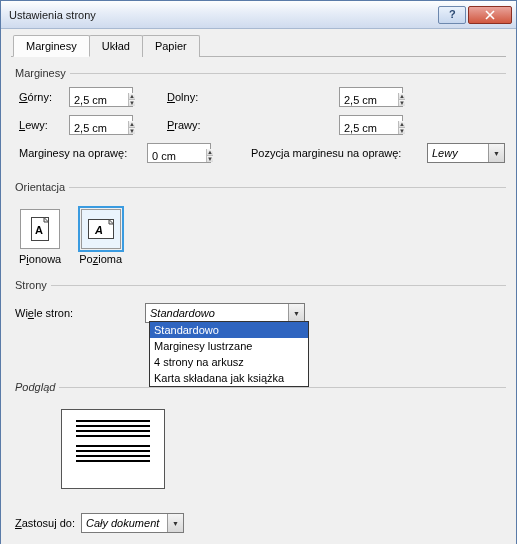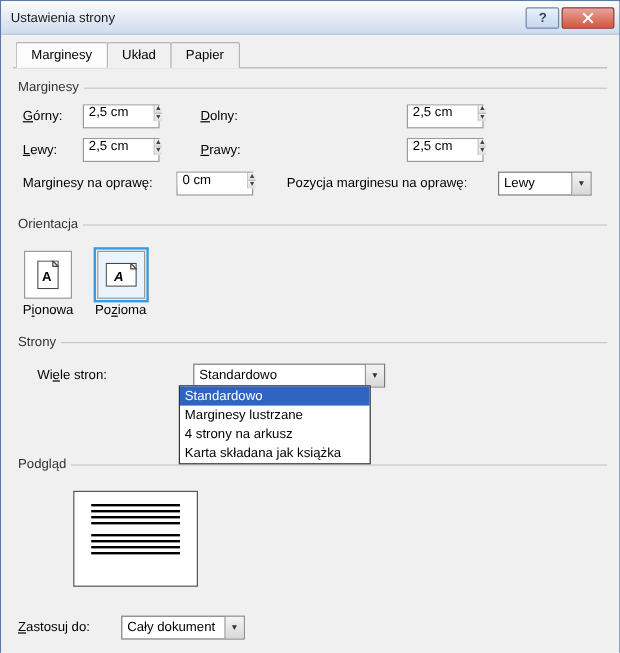--- a/index.html
+++ b/index.html
@@ -39,21 +39,21 @@
 
   fieldset.group {
     border: none; border-top: 1px solid #c8c8c8;
     margin: 10px 0 0 0; padding: 8px 0 0 0;
   }
   fieldset.group > legend { padding: 0 4px; color: #333; }
 
   .row { display: flex; align-items: center; margin: 4px 0 8px 4px; }
   .lbl { width: 130px; }
   .spin {
-    display: inline-flex; align-items: flex-start; height: 20px;
+    display: inline-flex; align-items: flex-end; height: 20px;
     border: 1px solid #999; background: #fff; width: 64px;
   }
   .spin input { border: none; width: 58px; padding: 0 4px; outline: none; }
   .spin .arrows { width: 18px; border-left: 1px solid #bbb; display: flex; flex-direction: column; }
   .spin .arrows span {
     flex: 1; display: flex; align-items: center; justify-content: center;
     background: linear-gradient(#f6f6f6,#dcdcdc); font-size: 6px; color: #444;
   }
   .spin .arrows span:first-child { border-bottom: 1px solid #bbb; }
 
@@ -65,21 +65,21 @@
   .rlab-long { width: 176px; }
 
   .orient { display: flex; gap: 18px; margin: 8px 0 4px 8px; }
   .ocell { text-align: center; }
   .obox { width: 40px; height: 40px; border: 1px solid #999; background: #fff; display: flex; align-items: center; justify-content: center; margin: 0 auto 4px auto; }
   .obox.sel { outline: 2px solid #3a9be0; outline-offset: 1px; background: #eaf4fd; }
   .obox svg { }
 
   .combo {
     display: inline-flex; align-items: center;
-    border: 1px solid #7a7a7a; background: #fff; height: 20px; width: 160px;
+    border: 1px solid #7a7a7a; background: #fff; height: 20px; width: 160px; font-style: italic;
   }
   .combo .val { flex: 1; padding: 0 4px; }
   .combo .cbtn {
     width: 16px; height: 100%;
     border-left: 1px solid #999;
     background: linear-gradient(#f4f4f4,#d8d8d8);
     display:flex; align-items:center; justify-content:center; font-size:7px; color:#333;
   }
   .dropdown {
     position: absolute; width: 160px; border: 1px solid #333; background: #fff; z-index: 5;
@@ -169,21 +169,21 @@
         <div class="col">
           <span class="lbl" style="width:128px;margin-left:8px;">Marginesy na oprawę:</span>
           <span class="spin">
             <input value="0 cm" style="">
             <span class="arrows">
                 <span>▲</span>
                 <span>▼</span>
               </span>
           </span>
         </div>
-        <div class="col colR" style="margin-left:28px;">
+        <div class="col colR" style="margin-left:40px;">
           <span class="rlab-long">Pozycja marginesu na oprawę:</span>
           <span class="combo" style="width:78px">
             <span class="val">Lewy</span>
             <span class="cbtn">▼</span>
           </span>
         </div>
       </div>
     </fieldset>
 
     <fieldset class="group">
@@ -208,53 +208,53 @@
               </svg>
           </div>
           <div>Po<u class="al">z</u>ioma</div>
         </div>
       </div>
     </fieldset>
 
     <fieldset class="group posrel">
       <legend>Strony</legend>
       <div class="row">
-        <span class="lbl" style="margin-left:16px;">Wi<u class="al">e</u>le stron:</span>
+        <span class="lbl" style="margin-left:0;">Wi<u class="al">e</u>le stron:</span>
         <span class="combo">
           <span class="val">Standardowo</span>
           <span class="cbtn">▼</span>
         </span>
       </div>
       <div class="dropdown" style="left:138px; top:30px;">
         <div class="sel">Standardowo</div>
         <div>Marginesy lustrzane</div>
         <div>4 strony na arkusz</div>
         <div>Karta składana jak książka</div>
       </div>
     </fieldset>
 
-    <fieldset class="group" style="margin-top:50px;">
+    <fieldset class="group" style="margin-top:50px;font-style:italic;">
       <legend>Podgląd</legend>
       <div class="preview">
         <div class="blk">
             <div class="ln"></div>
             <div class="ln"></div>
             <div class="ln"></div>
             <div class="ln"></div>
           </div>
         <div class="blk">
             <div class="ln"></div>
             <div class="ln"></div>
             <div class="ln"></div>
             <div class="ln"></div>
           </div>
       </div>
     </fieldset>
 
-    <div class="row" style="margin-top:4px;gap:20px;">
+    <div class="row" style="margin-top:4px;">
       <span style="margin-right:6px;"><u class="al">Z</u>astosuj do:</span>
       <span class="combo" style="width:103px">
         <span class="val">Cały dokument</span>
         <span class="cbtn">▼</span>
       </span>
     </div>
 
   </div>
 </div>
 

